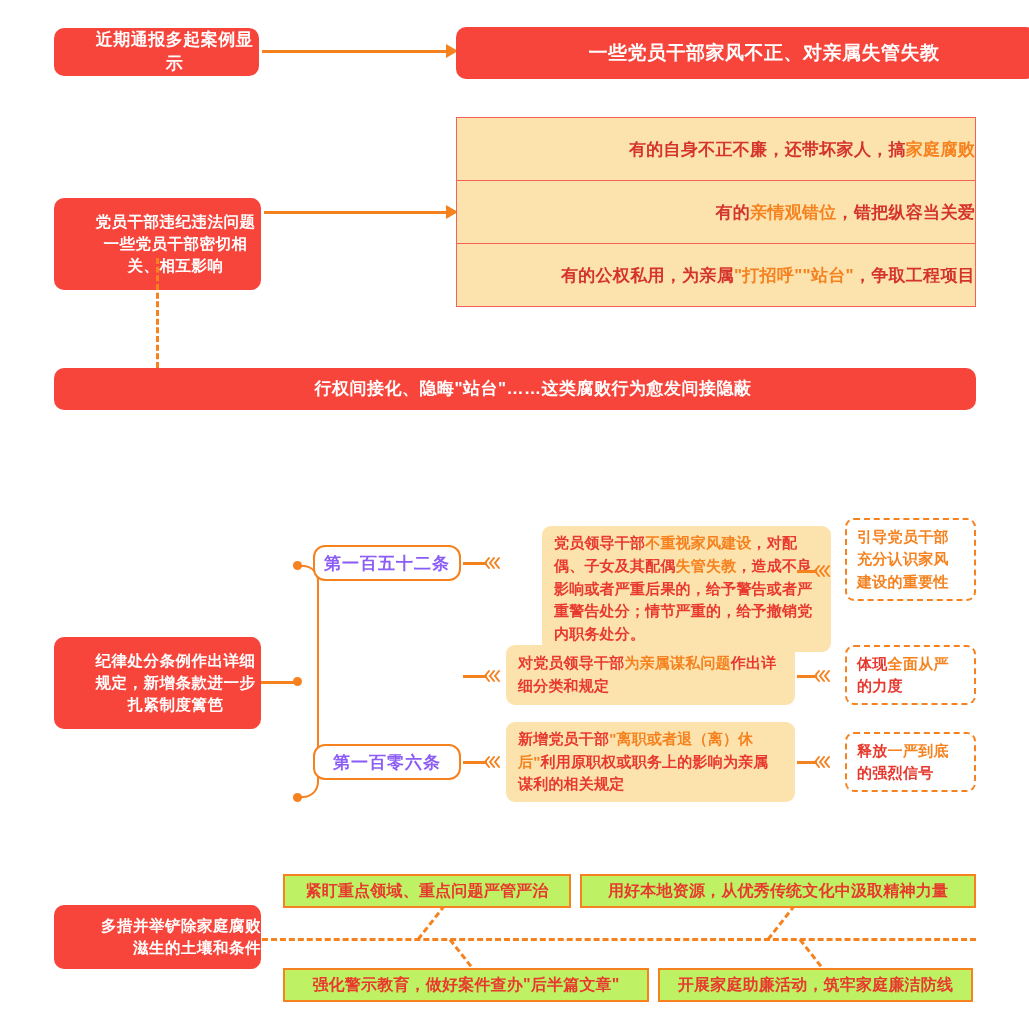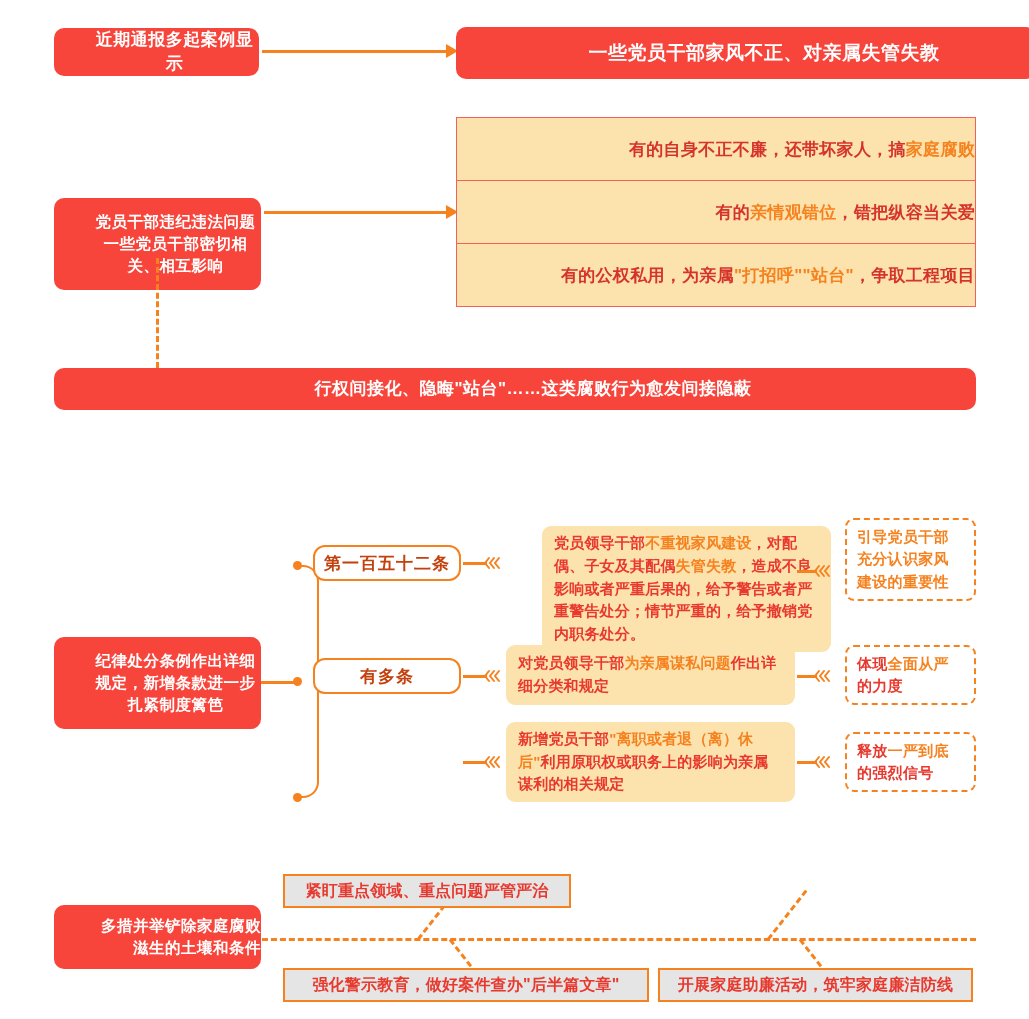--- a/index.html
+++ b/index.html
@@ -43,21 +43,21 @@
   .beige-box .hl { color: #F5821F; }
 
   .pill-box {
     position: absolute;
     background: #ffffff;
     border: 2.5px solid #F5821F;
     border-radius: 12px;
     display: flex;
     align-items: center;
     justify-content: center;
-    color: #c2410c;
+    color: #8b5cf6;
     font-weight: bold;
     font-size: 17px;
     letter-spacing: 1px;
   }
 
   .soft-box {
     position: absolute;
     background: #FCE3AE;
     border-radius: 9px;
     color: #E8392E;
@@ -82,21 +82,21 @@
     line-height: 1.5;
     display: flex;
     align-items: center;
     padding: 8px 10px;
     letter-spacing: .3px;
   }
   .dashed-box .hl { color: #F5821F; }
 
   .outline-box {
     position: absolute;
-    background: #e5e5e5;
+    background: #bef264;
     border: 2px solid #F5821F;
     display: flex;
     align-items: center;
     justify-content: center;
     color: #E8392E;
     font-weight: bold;
     font-size: 16px;
     letter-spacing: .2px;
   }
 
@@ -185,22 +185,22 @@
 
   <div class="hline" style="left:261px; top:681px; width:36px;"></div>
   <div class="bracket" style="left:297px; top:565px; width:22px; height:233px;"></div>
   <div class="dot" style="left:293px; top:561px;"></div>
   <div class="dot" style="left:293px; top:677px;"></div>
   <div class="dot" style="left:293px; top:793px;"></div>
 
   <div class="pill-box" style="left:313px; top:545px; width:148px; height:36px;">
     <span>第一百五十二条</span>
   </div>
-  <div class="pill-box" style="left:313px; top:658px; width:148px; height:36px;">
-    <span>有多条</span>
+  <div class="pill-box" style="left:313px; top:744px; width:148px; height:36px;">
+    <span>第一百零六条</span>
   </div>
 
   <div class="hline" style="left:463px; top:562px; width:24px;"></div>
   <svg class="arrow" style="left:484px; top:556px;" width="16" height="14" viewBox="0 0 16 14">
     <g fill="none" stroke="#F5821F" stroke-width="2" stroke-linecap="round">
       <polyline points="5,2 1,7 5,12"></polyline>
         <polyline points="10,2 6,7 10,12"></polyline>
         <polyline points="15,2 11,7 15,12"></polyline>
     </g>
   </svg>
@@ -298,20 +298,23 @@
   <div class="hdash" style="left:262px; top:938px; width:714px;"></div>
 
   <div class="diag" style="left:418px; top:938px; width:62px; transform:rotate(-52deg);"></div>
   <div class="diag" style="left:450px; top:938px; width:62px; transform:rotate(52deg);"></div>
   <div class="diag" style="left:768px; top:938px; width:62px; transform:rotate(-52deg);"></div>
   <div class="diag" style="left:800px; top:938px; width:62px; transform:rotate(52deg);"></div>
 
   <div class="outline-box" style="left:283px; top:874px; width:288px; height:34px;">
     <span>紧盯重点领域、重点问题严管严治</span>
   </div>
+  <div class="outline-box" style="left:580px; top:874px; width:396px; height:34px;">
+    <span>用好本地资源，从优秀传统文化中汲取精神力量</span>
+  </div>
   <div class="outline-box" style="left:283px; top:968px; width:366px; height:34px;">
     <span>强化警示教育，做好案件查办"后半篇文章"</span>
   </div>
   <div class="outline-box" style="left:658px; top:968px; width:315px; height:34px;">
     <span>开展家庭助廉活动，筑牢家庭廉洁防线</span>
   </div>
 
 </div>
 
 </body></html>

